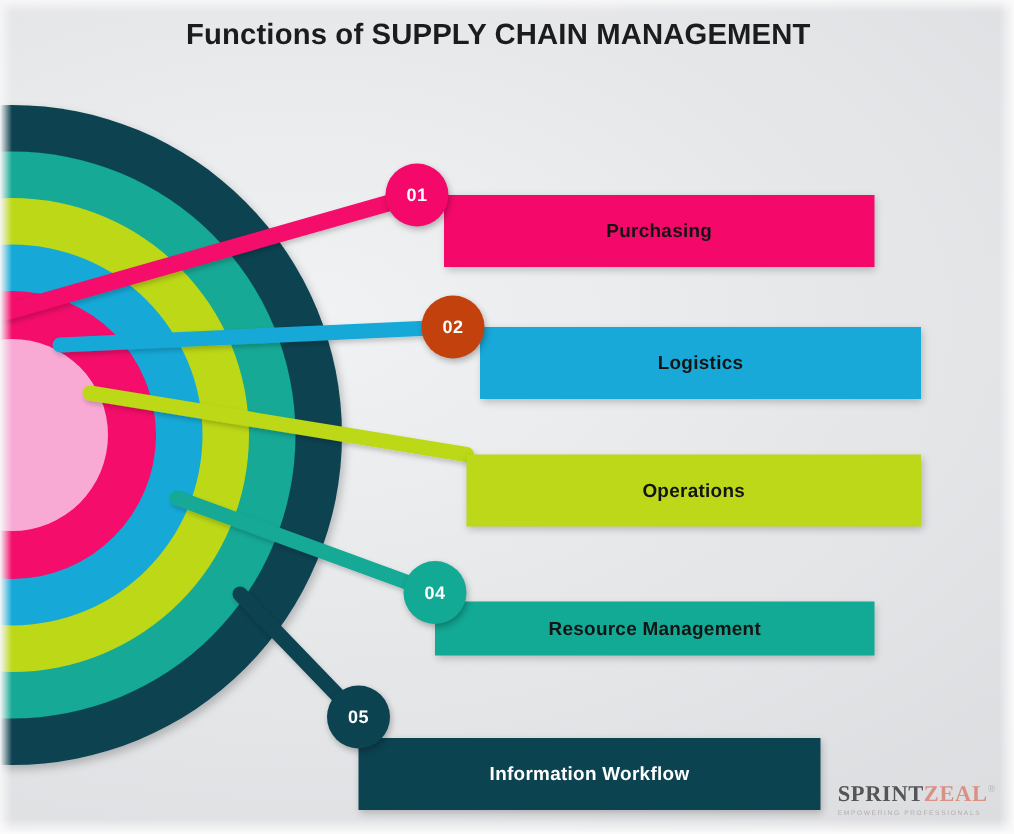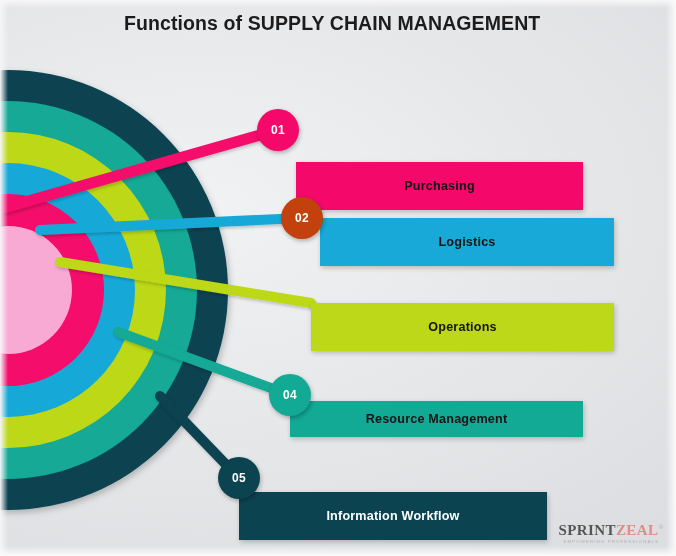--- a/index.html
+++ b/index.html
@@ -102,21 +102,21 @@
     letter-spacing: 0.4px;
     box-shadow: 1px 2px 4px rgba(0,0,0,0.28);
     z-index: 6;
   }
 
   
   #logo {
     position: absolute;
     right: 12px;
     bottom: 12px;
-    text-align: center;
+    text-align: left;
     line-height: 1;
     opacity: 0.92;
   }
   #logo .wordmark {
     font-family: "Liberation Serif", serif;
     font-size: 15px;
     font-weight: bold;
     letter-spacing: 0.4px;
   }
   #logo .wm-a { color: #4a4a4a; }
@@ -167,21 +167,21 @@
       <path d="M 4 208 L 278 130" stroke="#f4096b" stroke-width="11"></path>
       <path d="M 40 230 L 302 218" stroke="#18a9d8" stroke-width="10"></path>
       <path d="M 60 262 L 311 303" stroke="#bcd819" stroke-width="10"></path>
       <path d="M 118 332 L 290 395" stroke="#12a995" stroke-width="10"></path>
       <path d="M 160 396 L 239 478" stroke="#0c4351" stroke-width="10"></path>
     </g>
   </svg>
 
   <div id="title">Functions of SUPPLY CHAIN MANAGEMENT</div>
 
-  <div class="bar" style="left:296px; top:130px; width:287px; height:48px; background:#f4096b;margin-top:32px;">
+  <div class="bar" style="left:296px; top:130px; width:287px; height:48px; background:#f4096b;">
     <span>Purchasing</span>
   </div>
 
   <div class="bar" style="left:320px; top:218px; width:294px; height:48px; background:#18a9d8;">
     <span>Logistics</span>
   </div>
 
   <div class="bar" style="left:311px; top:303px; width:303px; height:48px; background:#bcd819;">
     <span>Operations</span>
   </div>

